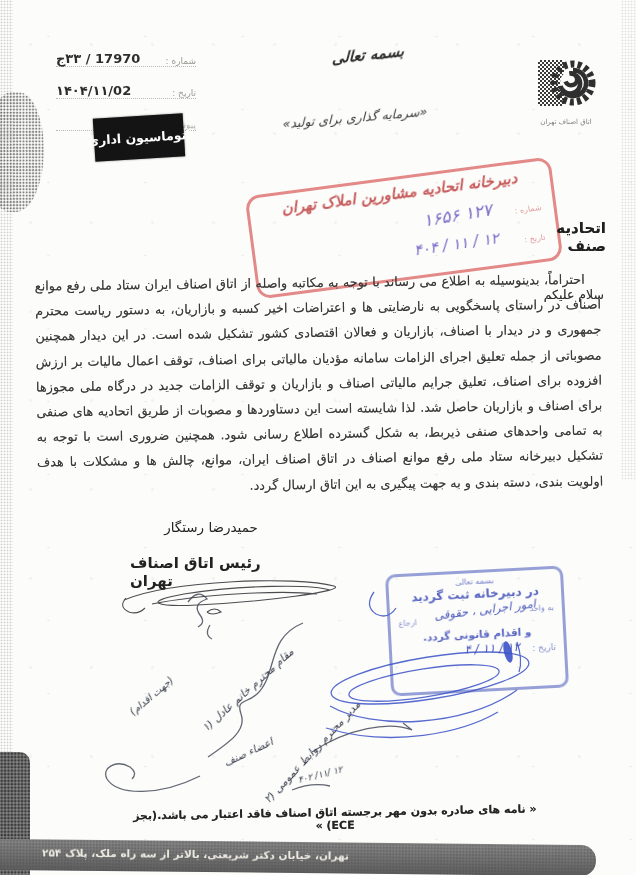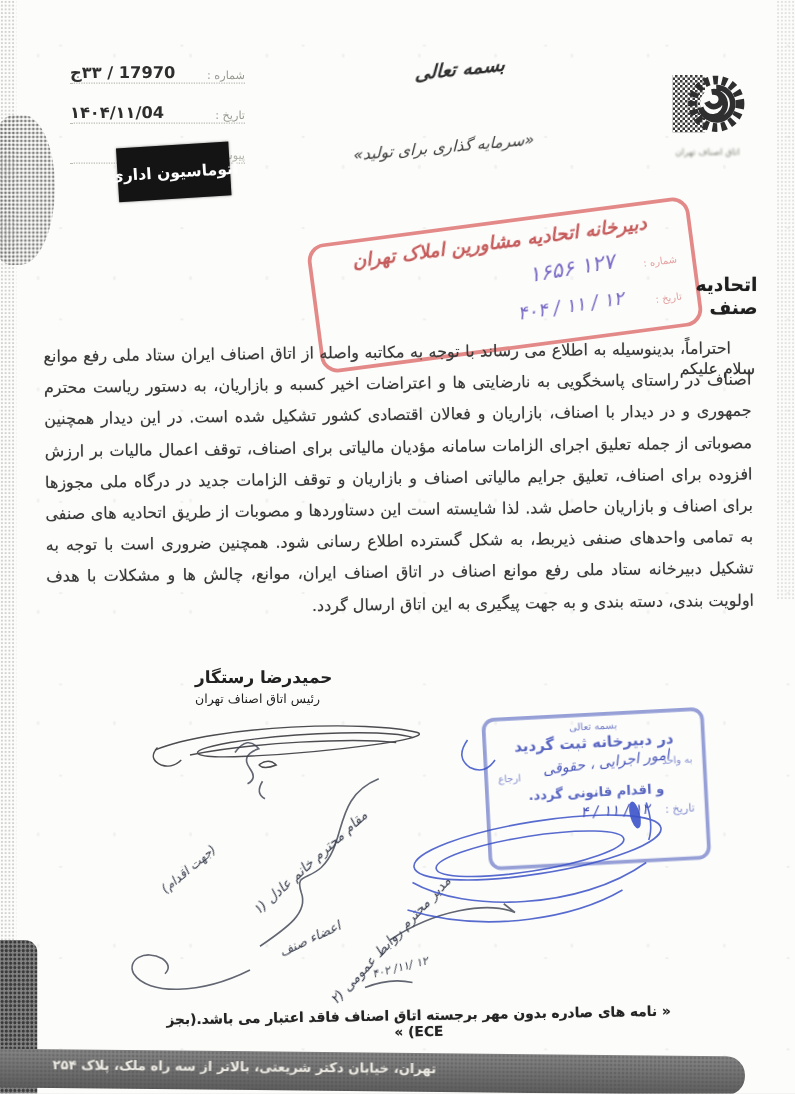--- a/index.html
+++ b/index.html
@@ -49,22 +49,22 @@
   #stamp-red .hwnum{position:absolute;font-style:italic;color:#7a6cc6;letter-spacing:3px;
     filter:blur(.25px);white-space:nowrap;}
 
   
   #recipient-to{left:518px;top:219px;width:88px;font-size:15px;font-weight:bold;color:#1f1f1f;text-align:right;}
   #salutation{left:512px;top:247px;width:92px;font-size:12.5px;color:#333;text-align:right;margin-top:40px;}
   #body-text{left:36px;top:270px;width:566px;direction:rtl;text-align:justify;font-size:12.8px;
     line-height:25.2px;color:#3a3a3a;transform:rotate(-.7deg);text-indent:16px;}
 
   
-  #sig-name{left:150px;top:534px;width:122px;text-align:center;font-size:13.5px;font-weight:bold;color:#222;}
-  #sig-title{left:130px;top:554px;width:152px;text-align:center;font-size:10px;font-weight:normal;color:#222;}
+  #sig-name{left:150px;top:519px;width:122px;text-align:center;font-size:13.5px;font-weight:normal;color:#222;}
+  #sig-title{left:130px;top:554px;width:152px;text-align:left;font-size:15px;font-weight:bold;color:#222;}
 
   
   #stamp-blue{left:388px;top:570px;width:172px;height:116px;transform:rotate(-3deg);
     border:3px solid rgba(95,110,197,.65);border-radius:10px;direction:rtl;color:#5a67c2;
     text-align:center;filter:blur(.2px);}
   #stamp-blue .b1{font-size:8px;margin-top:4px;opacity:.85;}
   #stamp-blue .b2{font-size:12px;font-weight:bold;letter-spacing:.5px;margin-top:1px;}
   #stamp-blue .brow{position:relative;height:26px;}
   #stamp-blue .bsmall{font-size:8px;opacity:.75;position:absolute;}
   #stamp-blue .bhand{position:absolute;right:26px;top:2px;font-size:11.5px;font-style:italic;
@@ -103,21 +103,21 @@
   <div id="edge-left-bottom" class="abs ht-dark"></div>
   <div id="edge-right" class="abs ht-light"></div>
 
   <div id="head-fields" class="abs">
     <div class="field-row">
       <span class="field-label">شماره :</span>
       <span class="field-value ltrov">ج۳۳ / 17970</span>
     </div>
     <div class="field-row">
       <span class="field-label">تاریخ :</span>
-      <span class="field-value ltrov">۱۴۰۴/۱۱/04</span>
+      <span class="field-value ltrov">۱۴۰۴/۱۱/02</span>
     </div>
     <div class="field-row">
       <span class="field-label faint">پیوست :</span>
       <span class="field-value"></span>
     </div>
   </div>
 
   <div id="badge-automation" class="abs">
     <span>اتوماسیون اداری</span>
   </div>

